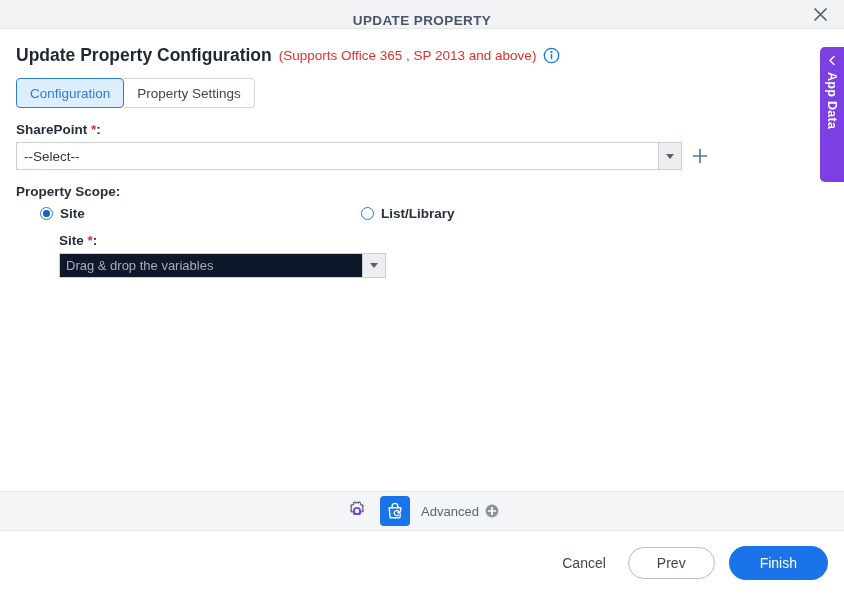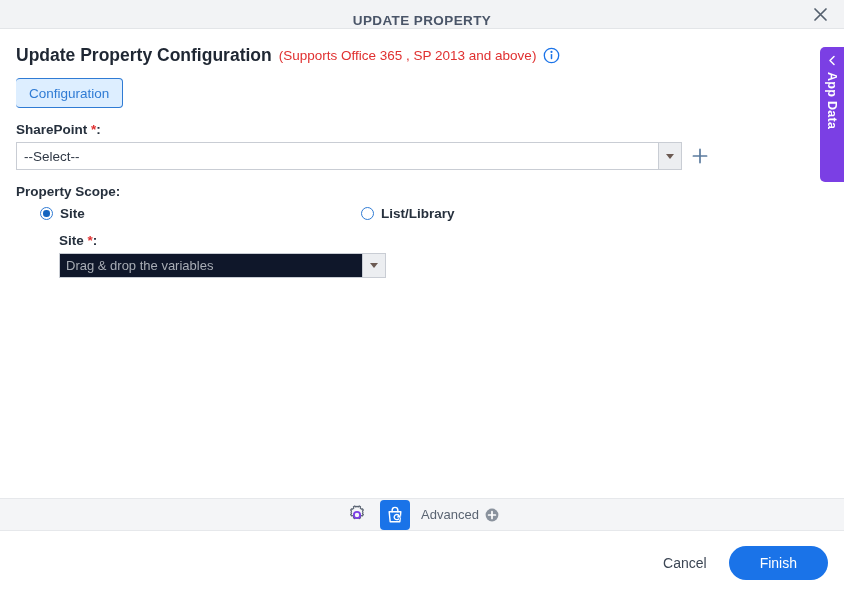--- a/index.html
+++ b/index.html
@@ -123,21 +123,21 @@
   }
   .appdata-chevron { transform: rotate(0deg); display: flex; }
   .appdata-text {
     color: #ffffff; font-size: 12.5px; font-weight: bold;
     writing-mode: vertical-rl; text-orientation: mixed;
     letter-spacing: .3px; white-space: nowrap;
   }
 
   
   .toolbar {
-    height: 33px; background: #f4f5f7;
+    height: 40px; background: #f4f5f7;
     border-top: 1px solid #e6e8eb; border-bottom: 1px solid #e6e8eb;
     display: flex; align-items: center; justify-content: center; gap: 11px;
     flex: 0 0 auto;
   }
   .tool-gear { width: 24px; height: 24px; display: flex; align-items: center; justify-content: center; cursor: pointer; }
   .tool-bag {
     width: 30px; height: 30px; background: #1a73e8; border-radius: 4px;
     display: flex; align-items: center; justify-content: center; cursor: pointer;
   }
   .advanced-wrap { display: flex; align-items: center; gap: 6px; cursor: pointer; }
@@ -186,20 +186,23 @@
         <circle cx="8.5" cy="8.5" r="7.2" fill="none" stroke="#1a73e8" stroke-width="1.3"></circle>
         <circle cx="8.5" cy="4.9" r="1.05" fill="#1a73e8"></circle>
         <rect x="7.75" y="6.9" width="1.5" height="5.3" rx="0.7" fill="#1a73e8"></rect>
       </svg>
     </span>
   </div>
 
   <div class="tabs">
     <div class="tab active">
       <span>Configuration</span>
+    </div>
+    <div class="tab">
+      <span>Property Settings</span>
     </div>
   </div>
 
   <div class="body">
 
     <label class="field-label">
       <span>SharePoint</span>
       <span class="req">*</span><span>:</span>
     </label>
     <div class="row-select">
@@ -281,16 +284,17 @@
         <svg width="14" height="14" viewBox="0 0 14 14" aria-hidden="true">
           <circle cx="7" cy="7" r="6.4" fill="#8a929d"></circle>
           <path d="M7 3.6 V10.4 M3.6 7 H10.4" stroke="#ffffff" stroke-width="1.7" stroke-linecap="round"></path>
         </svg>
       </span>
     </span>
   </div>
 
   <div class="actions">
     <button class="btn-cancel">Cancel</button>
+    <button class="btn-prev">Prev</button>
     <button class="btn-finish">Finish</button>
   </div>
 
 </div>
 
 </body></html>

